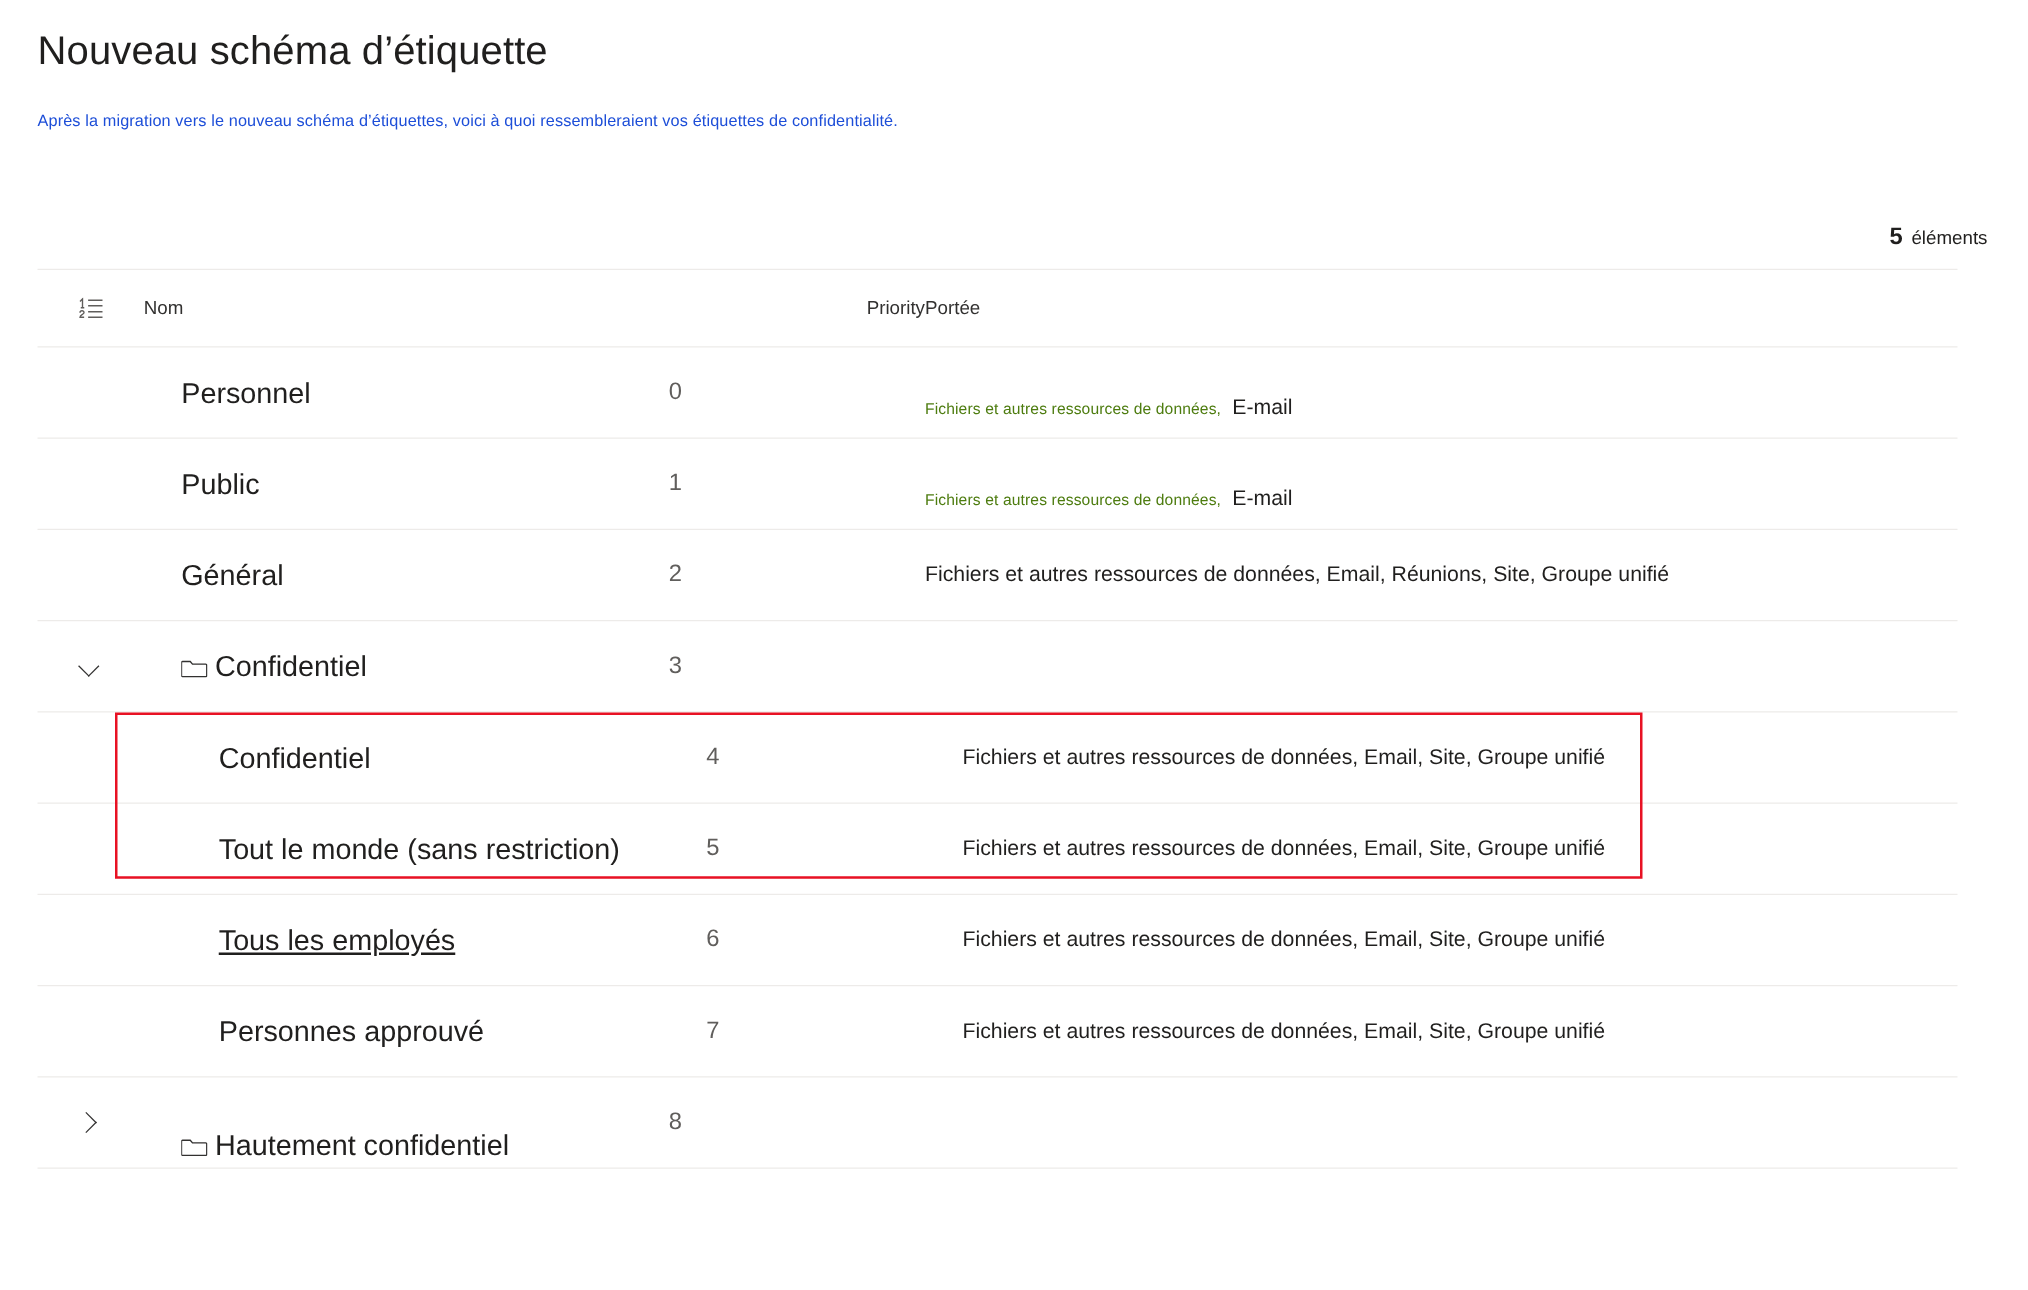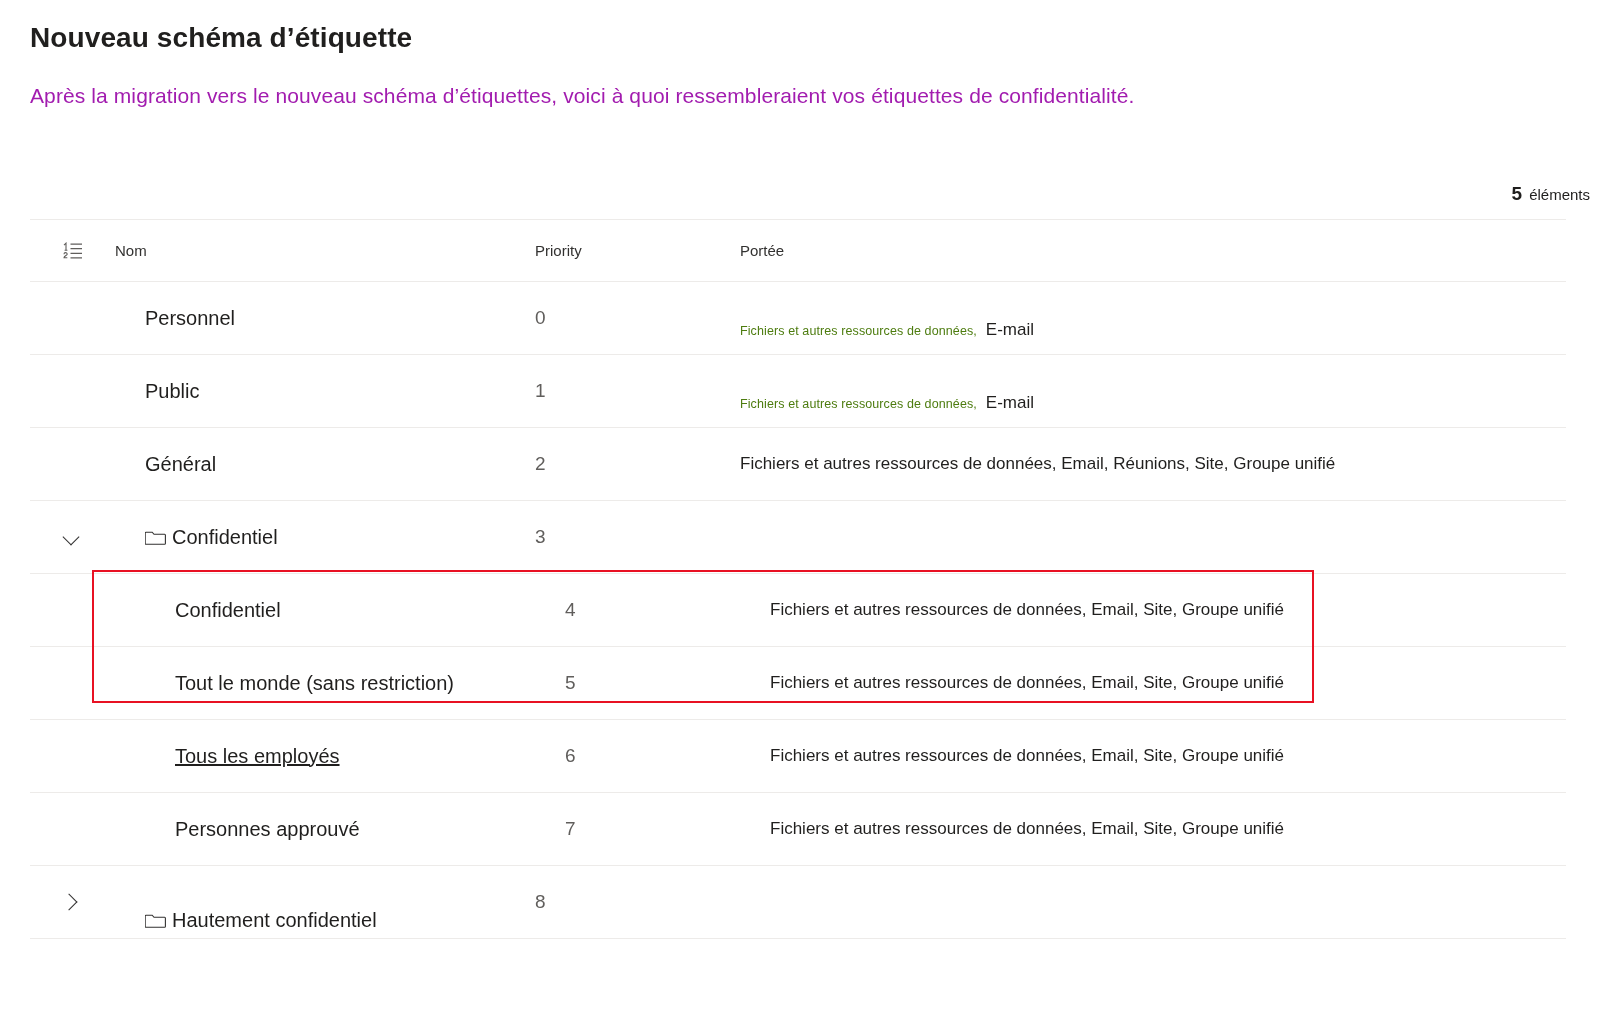--- a/index.html
+++ b/index.html
@@ -18,32 +18,32 @@
 
   .page {
     position: relative;
     width: 1622px;
     height: 1032px;
     box-sizing: border-box;
     padding: 0 30px;
   }
 
   .page-title {
-    font-size: 28px;
-    font-weight: 700;
+    font-size: 32px;
+    font-weight: 400;
     color: #201f1e;
     margin: 0;
     padding-top: 22px;
     letter-spacing: 0.1px;
   }
 
   .page-subtitle {
-    font-size: 21px;
+    font-size: 13px;
     font-weight: 400;
-    color: #a21caf;
+    color: #1d4ed8;
     margin: 0;
     padding-top: 30px;
     letter-spacing: 0.1px;
   }
 
   .count-row {
     display: flex;
     justify-content: flex-end;
     align-items: baseline;
     padding-top: 75px;
@@ -71,36 +71,37 @@
     display: flex;
     align-items: center;
     border-bottom: 1px solid #edebe9;
     height: 73px;
     box-sizing: border-box;
     position: relative;
   }
   .header-row {
     height: 62px;
     border-bottom: 1px solid #edebe9;
+    text-align: right;
   }
 
   .col-toggle {
     width: 85px;
     flex: 0 0 85px;
     display: flex;
     align-items: center;
     justify-content: center;
     height: 100%;
   }
   .col-name {
     width: 420px;
     flex: 0 0 420px;
     display: flex;
     align-items: center;
-    font-size: 20px;
+    font-size: 23px;
     color: #201f1e;
   }
   .col-priority {
     width: 205px;
     flex: 0 0 205px;
     font-size: 19px;
     color: #605e5c;
   }
   .col-scope {
     flex: 1 1 auto;

